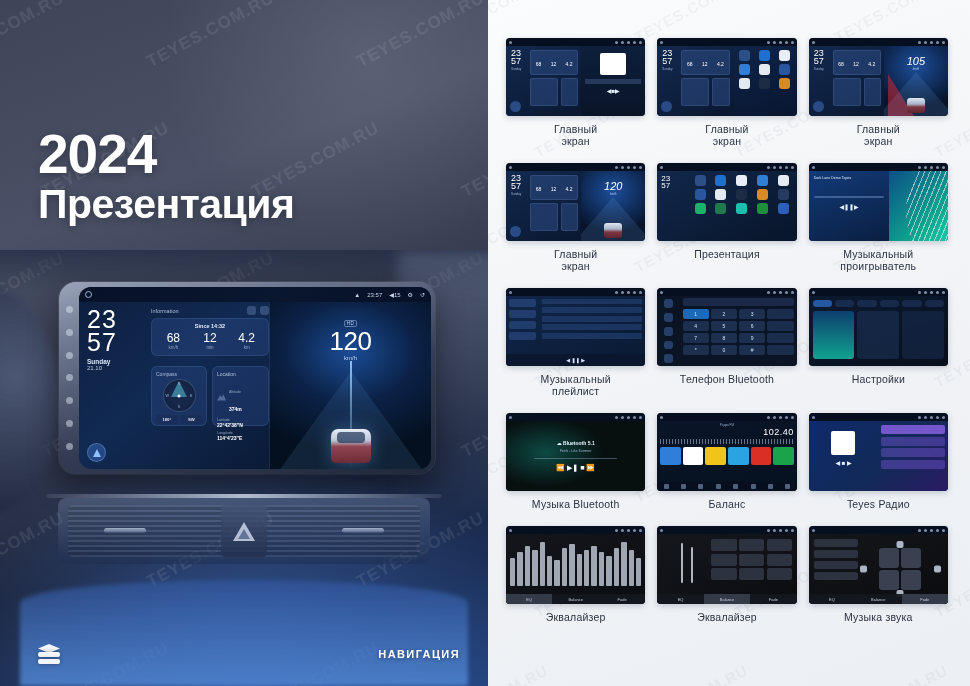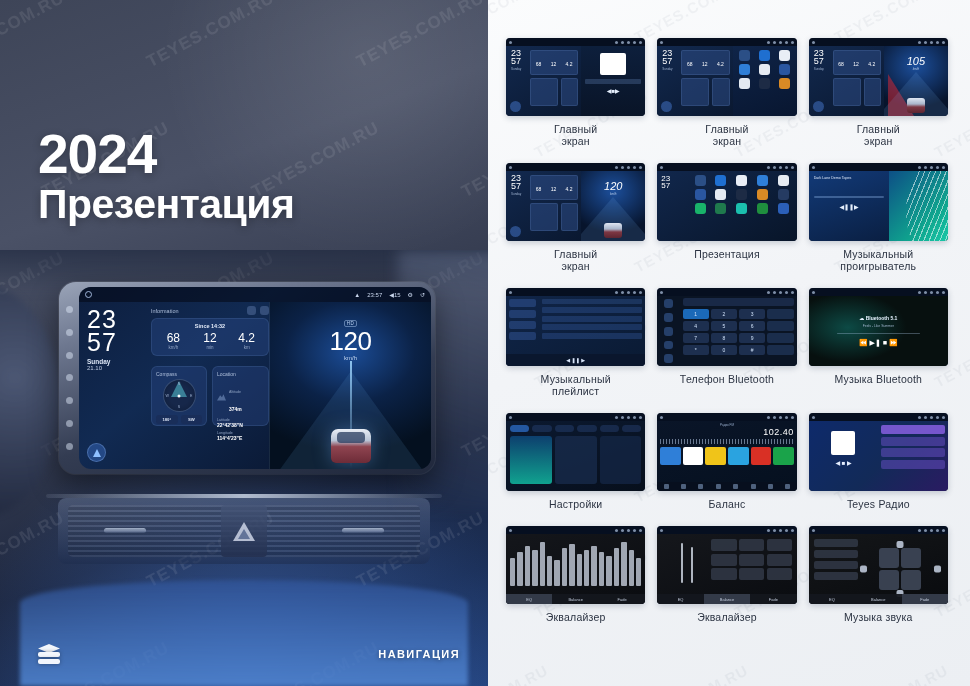--- a/index.html
+++ b/index.html
@@ -1001,58 +1001,58 @@
           <div class="t-bar">
   <span class="dot"></span>
   <span class="rr">
     <span class="dot"></span>
     <span class="dot"></span>
     <span class="dot"></span>
     <span class="dot"></span>
     <span class="dot"></span>
   </span>
           </div>
+          <div class="set-wrap">
+        <div class="set-tabs">
+          <div></div>
+              <div></div>
+              <div></div>
+              <div></div>
+              <div></div>
+              <div></div>
+            </div>
+        <div class="set-cards">
+          <div></div>
+              <div></div>
+              <div></div>
+            </div>
+          </div>
+        </div>
+     <div class="cap">Настройки</div>
+      </div>
+      <div class="cell">
+        <div class="thumb">
+          <div class="t-bar">
+  <span class="dot"></span>
+  <span class="rr">
+    <span class="dot"></span>
+    <span class="dot"></span>
+    <span class="dot"></span>
+    <span class="dot"></span>
+    <span class="dot"></span>
+  </span>
+          </div>
           <div class="bt-wrap">
         <div class="bt-title">☁ Bluetooth 5.1</div>
         <div class="bt-sub">Feels - Like Summer</div>
         <div class="bt-bar"></div>
         <div class="bt-ctrls">⏪ ▶❚ ■ ⏩</div>
           </div>
         </div>
      <div class="cap">Музыка Bluetooth</div>
-      </div>
-      <div class="cell">
-        <div class="thumb">
-          <div class="t-bar">
-  <span class="dot"></span>
-  <span class="rr">
-    <span class="dot"></span>
-    <span class="dot"></span>
-    <span class="dot"></span>
-    <span class="dot"></span>
-    <span class="dot"></span>
-  </span>
-          </div>
-          <div class="set-wrap">
-        <div class="set-tabs">
-          <div></div>
-              <div></div>
-              <div></div>
-              <div></div>
-              <div></div>
-              <div></div>
-            </div>
-        <div class="set-cards">
-          <div></div>
-              <div></div>
-              <div></div>
-            </div>
-          </div>
-        </div>
-     <div class="cap">Настройки</div>
       </div>
       <div class="cell">
         <div class="thumb">
           <div class="t-bar">
   <span class="dot"></span>
   <span class="rr">
     <span class="dot"></span>
     <span class="dot"></span>
     <span class="dot"></span>
     <span class="dot"></span>

